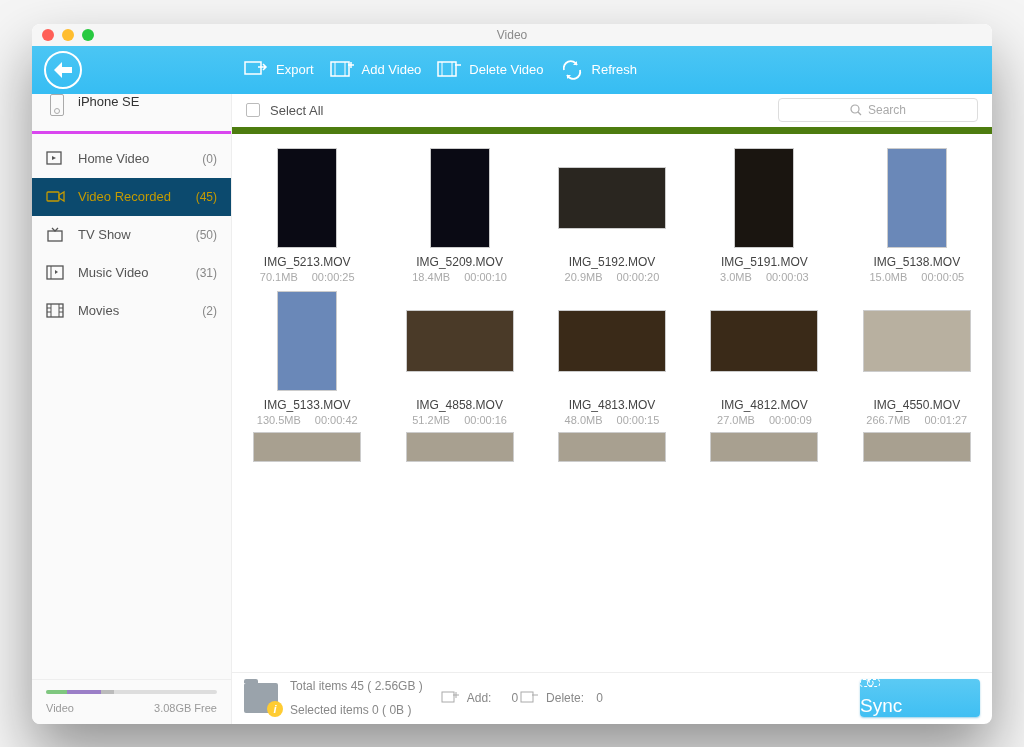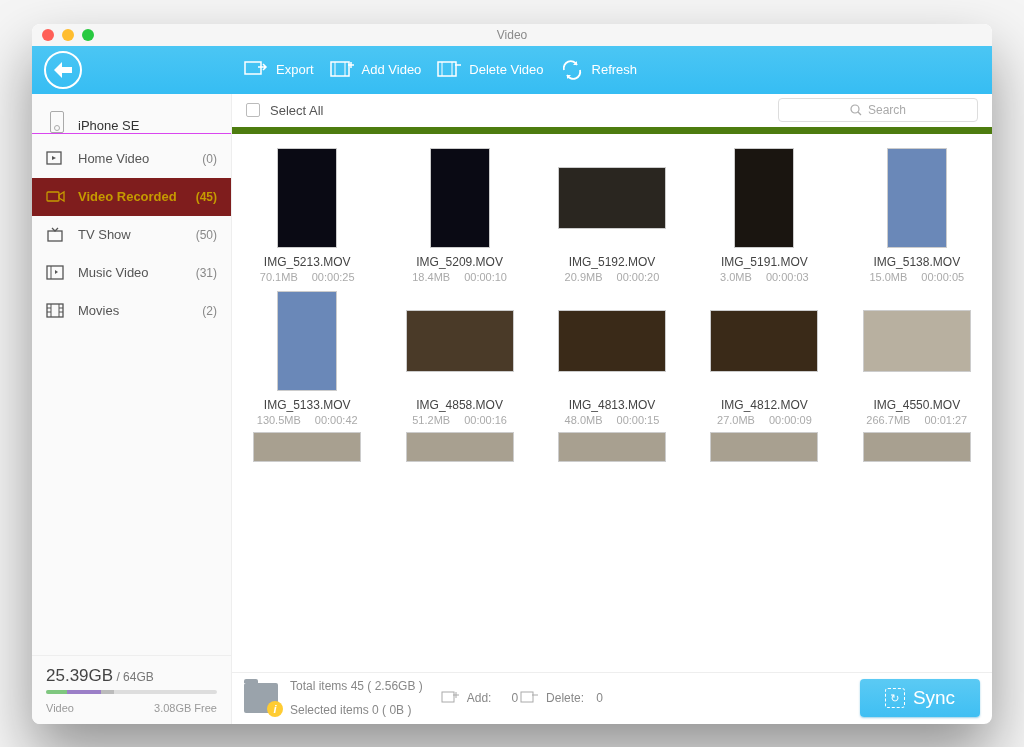--- a/index.html
+++ b/index.html
@@ -22,26 +22,26 @@
 }
 .back-btn {
   width: 38px; height: 38px; border: 2px solid #fff; border-radius: 50%; display: flex; align-items: center; justify-content: center; cursor: pointer;
 }
 .back-btn svg { fill: #fff; }
 .tool-item { display: flex; align-items: center; gap: 8px; color: #fff; font-size: 13px; cursor: pointer; }
 .tool-item .ico { width: 24px; height: 22px; }
 .spacer { width: 130px; }
 .body { flex: 1; display: flex; min-height: 0; }
 .sidebar { width: 200px; background: #fafafa; display: flex; flex-direction: column; border-right: 1px solid #eee; }
-.device-row { height: 40px; display: flex; align-items: flex-end; padding: 0 18px; gap: 14px; font-size: 13px; color: #333; border-bottom: 1px solid #d946ef; }
+.device-row { height: 40px; display: flex; align-items: flex-start; padding: 0 18px; gap: 14px; font-size: 13px; color: #333; border-bottom: 3px solid #d946ef; }
 .device-row .ico { width: 14px; height: 22px; border: 1.5px solid #aaa; border-radius: 2px; position: relative; }
 .device-row .ico::after { content: ""; position: absolute; bottom: 1px; left: 50%; transform: translateX(-50%); width: 4px; height: 4px; border: 1px solid #aaa; border-radius: 50%; }
 .nav { padding: 6px 0; }
 .nav-item { height: 38px; display: flex; align-items: center; padding: 0 14px; gap: 12px; font-size: 13px; color: #555; cursor: pointer; }
-.nav-item.selected { background: #7f1d1d; color: #c59a00; font-weight: bold; }
+.nav-item.selected { background: #0c4a6e; color: #c59a00; }
 .nav-item .ico { width: 20px; height: 16px; display: flex; align-items: center; justify-content: center; }
 .nav-label { flex: 1; }
 .nav-count { font-size: 12px; color: #888; }
 .nav-item.selected .nav-count { color: #c59a00; }
 .sb-bottom { margin-top: auto; padding: 10px 14px; font-size: 12px; color: #777; border-top: 1px solid #eee; }
 .storage-text { margin-bottom: 4px; }
 .storage-text b { font-size: 17px; color: #444; font-weight: 500; }
 .storage-bar { height: 4px; background: #ddd; border-radius: 2px; overflow: hidden; margin-bottom: 8px; display: flex; }
 .storage-seg { height: 100%; }
 .storage-row { display: flex; justify-content: space-between; font-size: 11px; color: #999; }
@@ -62,21 +62,21 @@
 .footer { height: 52px; border-top: 1px solid #eee; display: flex; align-items: center; padding: 0 12px; gap: 18px; font-size: 12px; color: #888; }
 .footer-left { display: flex; align-items: center; gap: 12px; }
 .folder-ico { width: 34px; height: 30px; background: #9aa3ab; border-radius: 2px; position: relative; }
 .folder-ico::before { content: ""; position: absolute; left: 0; top: -4px; width: 14px; height: 4px; background: #9aa3ab; border-radius: 2px 2px 0 0; }
 .folder-badge { position: absolute; right: -5px; bottom: -4px; width: 16px; height: 16px; background: #ffcc33; border-radius: 50%; display: flex; align-items: center; justify-content: center; color: #fff; font-weight: bold; font-style: italic; font-size: 11px; }
 .footer-stats { display: flex; flex-direction: column; gap: 10px; justify-content: flex-end; }
 .footer-mid { display: flex; flex-direction: row; gap: 2px; }
 .footer-mid-row { display: flex; align-items: center; gap: 8px; }
 .footer-mid .ico { width: 18px; height: 14px; display: flex; align-items: center; justify-content: center; }
 .sync-btn {
-  margin-left: auto; width: 120px; height: 38px; background: linear-gradient(#5bcaf4, #3fbff3); border-radius: 4px; display: flex; align-items: center; justify-content: center; gap: 8px; color: #fff; font-size: 19px; font-weight: 500; cursor: pointer; box-shadow: 0 1px 2px rgba(52,160,210,0.5);
+  margin-left: auto; width: 120px; height: 38px; background: linear-gradient(#5bcaf4, #3fbff3); border-radius: 4px; display: flex; align-items: flex-start; justify-content: center; gap: 8px; color: #fff; font-size: 19px; font-weight: 500; cursor: pointer; box-shadow: 0 1px 2px rgba(52,160,210,0.5); flex-direction: column;
 }
 .sync-btn .ico { width: 20px; height: 20px; border: 1.5px dashed #fff; border-radius: 3px; position: relative; }
 .sync-btn .ico::after { content: "↻"; position: absolute; inset: 0; display: flex; align-items: center; justify-content: center; font-size: 11px; }
 svg { display: block; }
 </style>
 </head>
 <body>
 
 <div class="window">
 
@@ -188,24 +188,20 @@
                 <line x1="1" y1="9" x2="5" y2="9" stroke="currentColor"></line>
                 <line x1="13" y1="5" x2="17" y2="5" stroke="currentColor"></line>
                 <line x1="13" y1="9" x2="17" y2="9" stroke="currentColor"></line>
               </svg>
             </span>
     <span class="nav-label">Movies</span>
     <span class="nav-count">(2)</span>
           </div>
         </div>
       <div class="sb-bottom">
-        <div class="storage-text">
-          <b>25.39GB</b>
-          <span>/ 64GB</span>
-        </div>
         <div class="storage-bar" id="storage-bar">
             <div class="storage-seg" style="background: rgb(127, 199, 127); width: 12%;"></div>
             <div class="storage-seg" style="background: rgb(155, 127, 199); width: 20%;"></div>
             <div class="storage-seg" style="background: rgb(187, 187, 187); width: 8%;"></div>
           </div>
         <div class="storage-row">
           <span>Video</span>
           <span>3.08GB Free</span>
         </div>
       </div>

